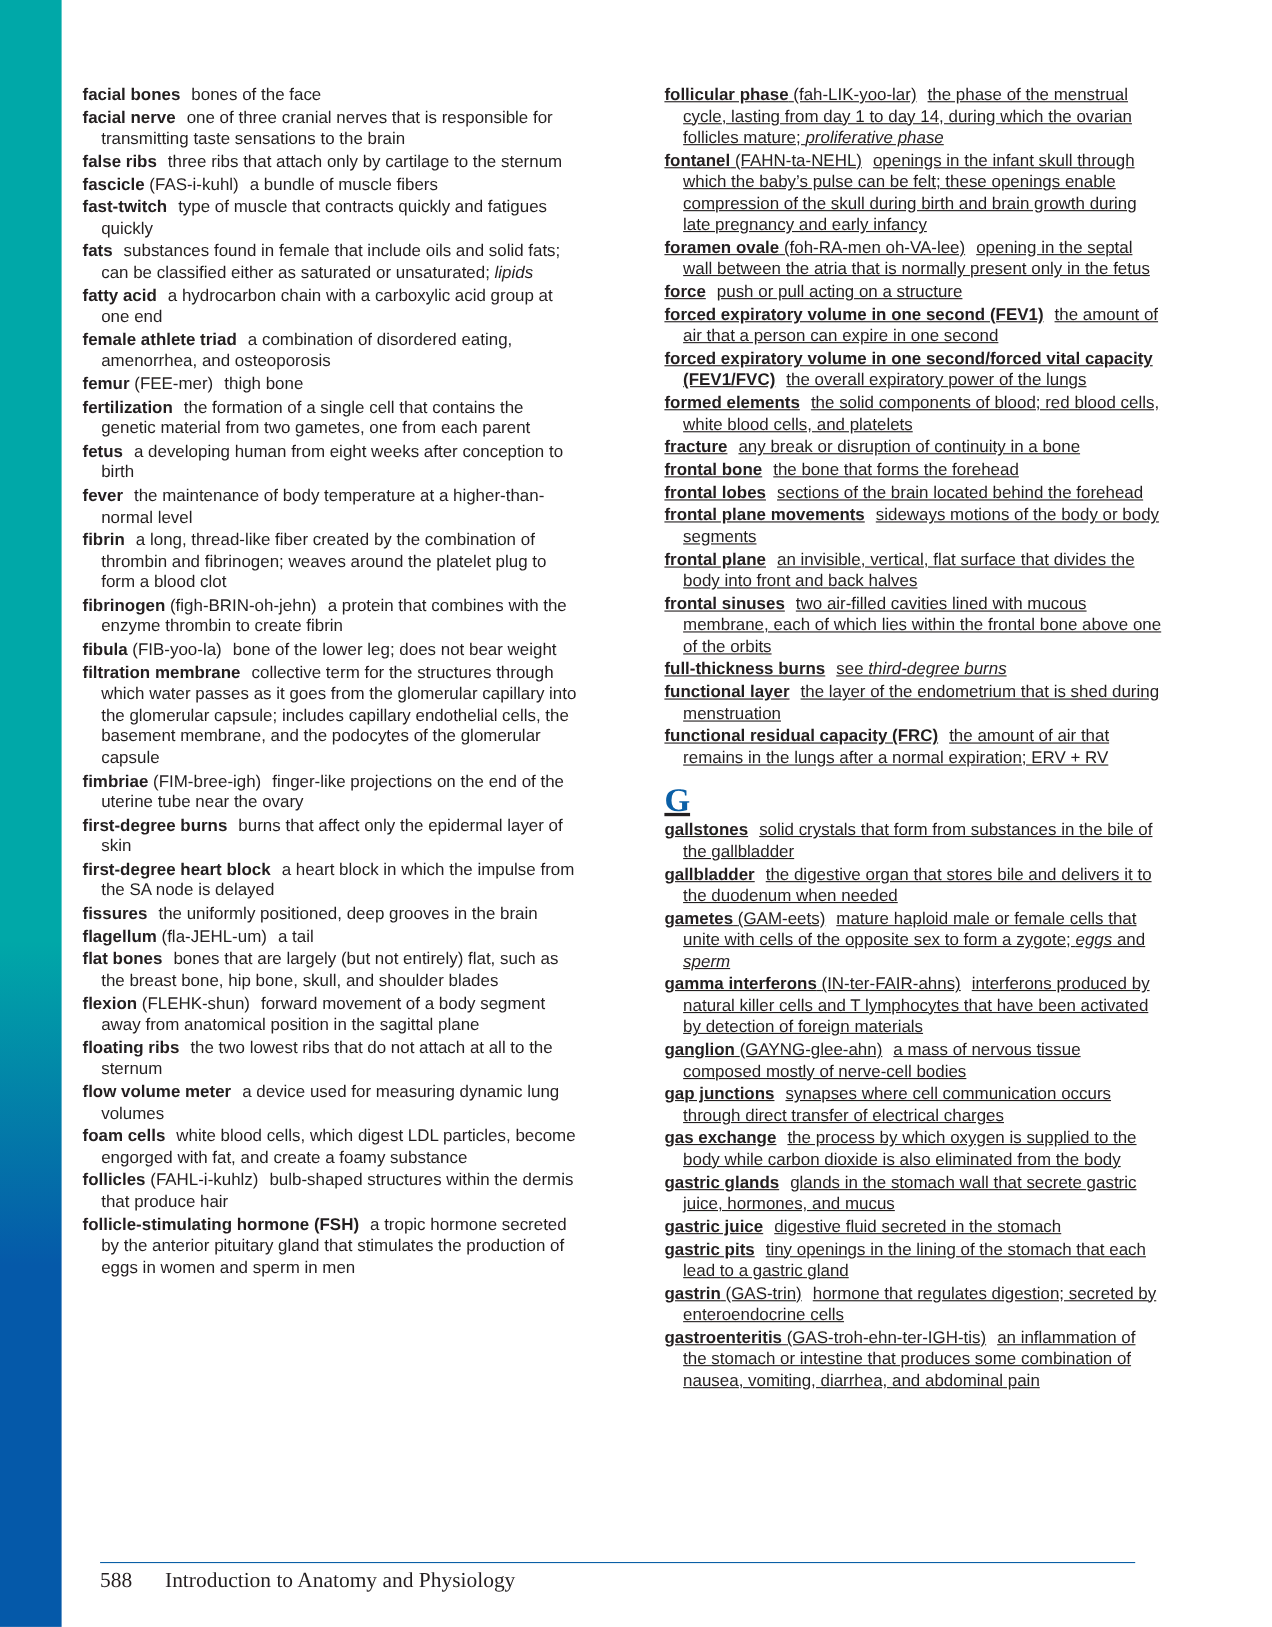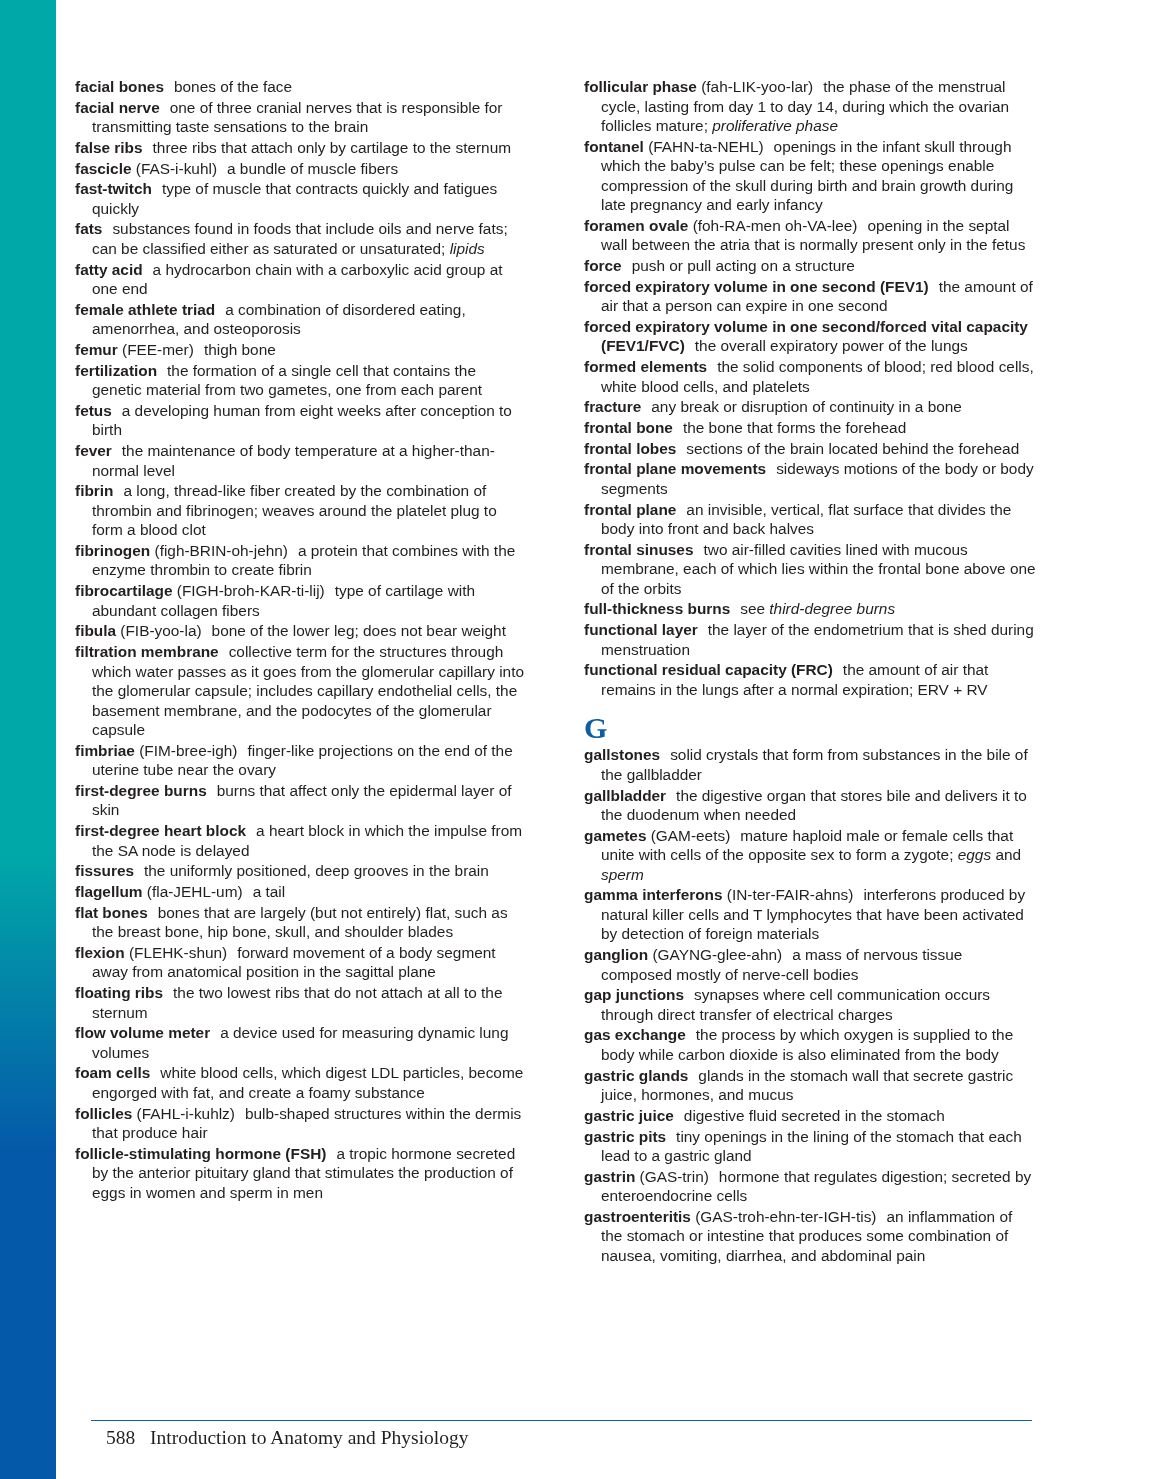--- a/index.html
+++ b/index.html
@@ -11,65 +11,64 @@
   }
   .side-band {
     position: absolute; left: 0; top: 0; width: 56px; height: 1479px;
     background: linear-gradient(to bottom, #00a8a8 0px, #00a8a8 855px, #0559a9 1150px, #0559a9 1479px);
   }
   .col {
     position: absolute; top: 77px;
     font-size: 15.4px; line-height: 19.5px;
   }
   .col.left { left: 75px; width: 452px; }
-  .col.right { left: 584px; width: 452px; }
+  .col.right { left: 604px; width: 452px; text-decoration: underline; }
   .entry {
     padding-left: 17px; text-indent: -17px;
     margin: 0 0 1.2px 0;
   }
   .term { font-weight: bold; }
   .pron { font-weight: normal; }
   .gap { display: inline-block; width: 10px; }
   em { font-style: italic; }
   .letter {
     font-family: "Liberation Serif", serif; font-weight: bold;
     color: #0a5fa6; font-size: 30px; line-height: 30px;
     margin: 14px 0 2px 0;
   }
   .footer-rule {
     position: absolute; left: 91px; top: 1420px; width: 941px; height: 0;
     border-top: 1.3px solid #0a5fa6;
   }
   .footer {
     position: absolute; left: 91px; top: 1427px;
-    font-family: "Liberation Serif", serif; font-size: 19.5px; color: #231f20; text-align: center;
+    font-family: "Liberation Serif", serif; font-size: 19.5px; color: #231f20;
   }
   .footer .page-num { display: inline-block; width: 59px; }
 </style>
 </head>
 <body>
 
 <div class="side-band"></div>
 
 <div class="col left">
     <div class="entry"><span class="term">facial bones</span><span class="gap"></span><span><span>bones of the face</span></span></div>
     <div class="entry"><span class="term">facial nerve</span><span class="gap"></span><span><span>one of three cranial nerves that is responsible for transmitting taste sensations to the brain</span></span></div>
     <div class="entry"><span class="term">false ribs</span><span class="gap"></span><span><span>three ribs that attach only by cartilage to the sternum</span></span></div>
     <div class="entry"><span class="term">fascicle</span> <span class="pron">(FAS-i-kuhl)</span><span class="gap"></span><span><span>a bundle of muscle fibers</span></span></div>
     <div class="entry"><span class="term">fast-twitch</span><span class="gap"></span><span><span>type of muscle that contracts quickly and fatigues quickly</span></span></div>
-    <div class="entry"><span class="term">fats</span><span class="gap"></span><span><span>substances found in foods that include oils and nerve fats; can be classified either as saturated or unsaturated; </span><em>lipids</em></span></div>
+    <div class="entry"><span class="term">fats</span><span class="gap"></span><span><span>substances found in female that include oils and solid fats; can be classified either as saturated or unsaturated; </span><em>lipids</em></span></div>
     <div class="entry"><span class="term">fatty acid</span><span class="gap"></span><span><span>a hydrocarbon chain with a carboxylic acid group at one end</span></span></div>
     <div class="entry"><span class="term">female athlete triad</span><span class="gap"></span><span><span>a combination of disordered eating, amenorrhea, and osteoporosis</span></span></div>
     <div class="entry"><span class="term">femur</span> <span class="pron">(FEE-mer)</span><span class="gap"></span><span><span>thigh bone</span></span></div>
     <div class="entry"><span class="term">fertilization</span><span class="gap"></span><span><span>the formation of a single cell that contains the genetic material from two gametes, one from each parent</span></span></div>
     <div class="entry"><span class="term">fetus</span><span class="gap"></span><span><span>a developing human from eight weeks after conception to birth</span></span></div>
     <div class="entry"><span class="term">fever</span><span class="gap"></span><span><span>the maintenance of body temperature at a higher-than-normal level</span></span></div>
     <div class="entry"><span class="term">fibrin</span><span class="gap"></span><span><span>a long, thread-like fiber created by the combination of thrombin and fibrinogen; weaves around the platelet plug to form a blood clot</span></span></div>
     <div class="entry"><span class="term">fibrinogen</span> <span class="pron">(figh-BRIN-oh-jehn)</span><span class="gap"></span><span><span>a protein that combines with the enzyme thrombin to create fibrin</span></span></div>
-    <div class="entry"><span class="term">fibrocartilage</span> <span class="pron">(FIGH-broh-KAR-ti-lij)</span><span class="gap"></span><span><span>type of cartilage with abundant collagen fibers</span></span></div>
     <div class="entry"><span class="term">fibula</span> <span class="pron">(FIB-yoo-la)</span><span class="gap"></span><span><span>bone of the lower leg; does not bear weight</span></span></div>
     <div class="entry"><span class="term">filtration membrane</span><span class="gap"></span><span><span>collective term for the structures through which water passes as it goes from the glomerular capillary into the glomerular capsule; includes capillary endothelial cells, the basement membrane, and the podocytes of the glomerular capsule</span></span></div>
     <div class="entry"><span class="term">fimbriae</span> <span class="pron">(FIM-bree-igh)</span><span class="gap"></span><span><span>finger-like projections on the end of the uterine tube near the ovary</span></span></div>
     <div class="entry"><span class="term">first-degree burns</span><span class="gap"></span><span><span>burns that affect only the epidermal layer of skin</span></span></div>
     <div class="entry"><span class="term">first-degree heart block</span><span class="gap"></span><span><span>a heart block in which the impulse from the SA node is delayed</span></span></div>
     <div class="entry"><span class="term">fissures</span><span class="gap"></span><span><span>the uniformly positioned, deep grooves in the brain</span></span></div>
     <div class="entry"><span class="term">flagellum</span> <span class="pron">(fla-JEHL-um)</span><span class="gap"></span><span><span>a tail</span></span></div>
     <div class="entry"><span class="term">flat bones</span><span class="gap"></span><span><span>bones that are largely (but not entirely) flat, such as the breast bone, hip bone, skull, and shoulder blades</span></span></div>
     <div class="entry"><span class="term">flexion</span> <span class="pron">(FLEHK-shun)</span><span class="gap"></span><span><span>forward movement of a body segment away from anatomical position in the sagittal plane</span></span></div>
     <div class="entry"><span class="term">floating ribs</span><span class="gap"></span><span><span>the two lowest ribs that do not attach at all to the sternum</span></span></div>

